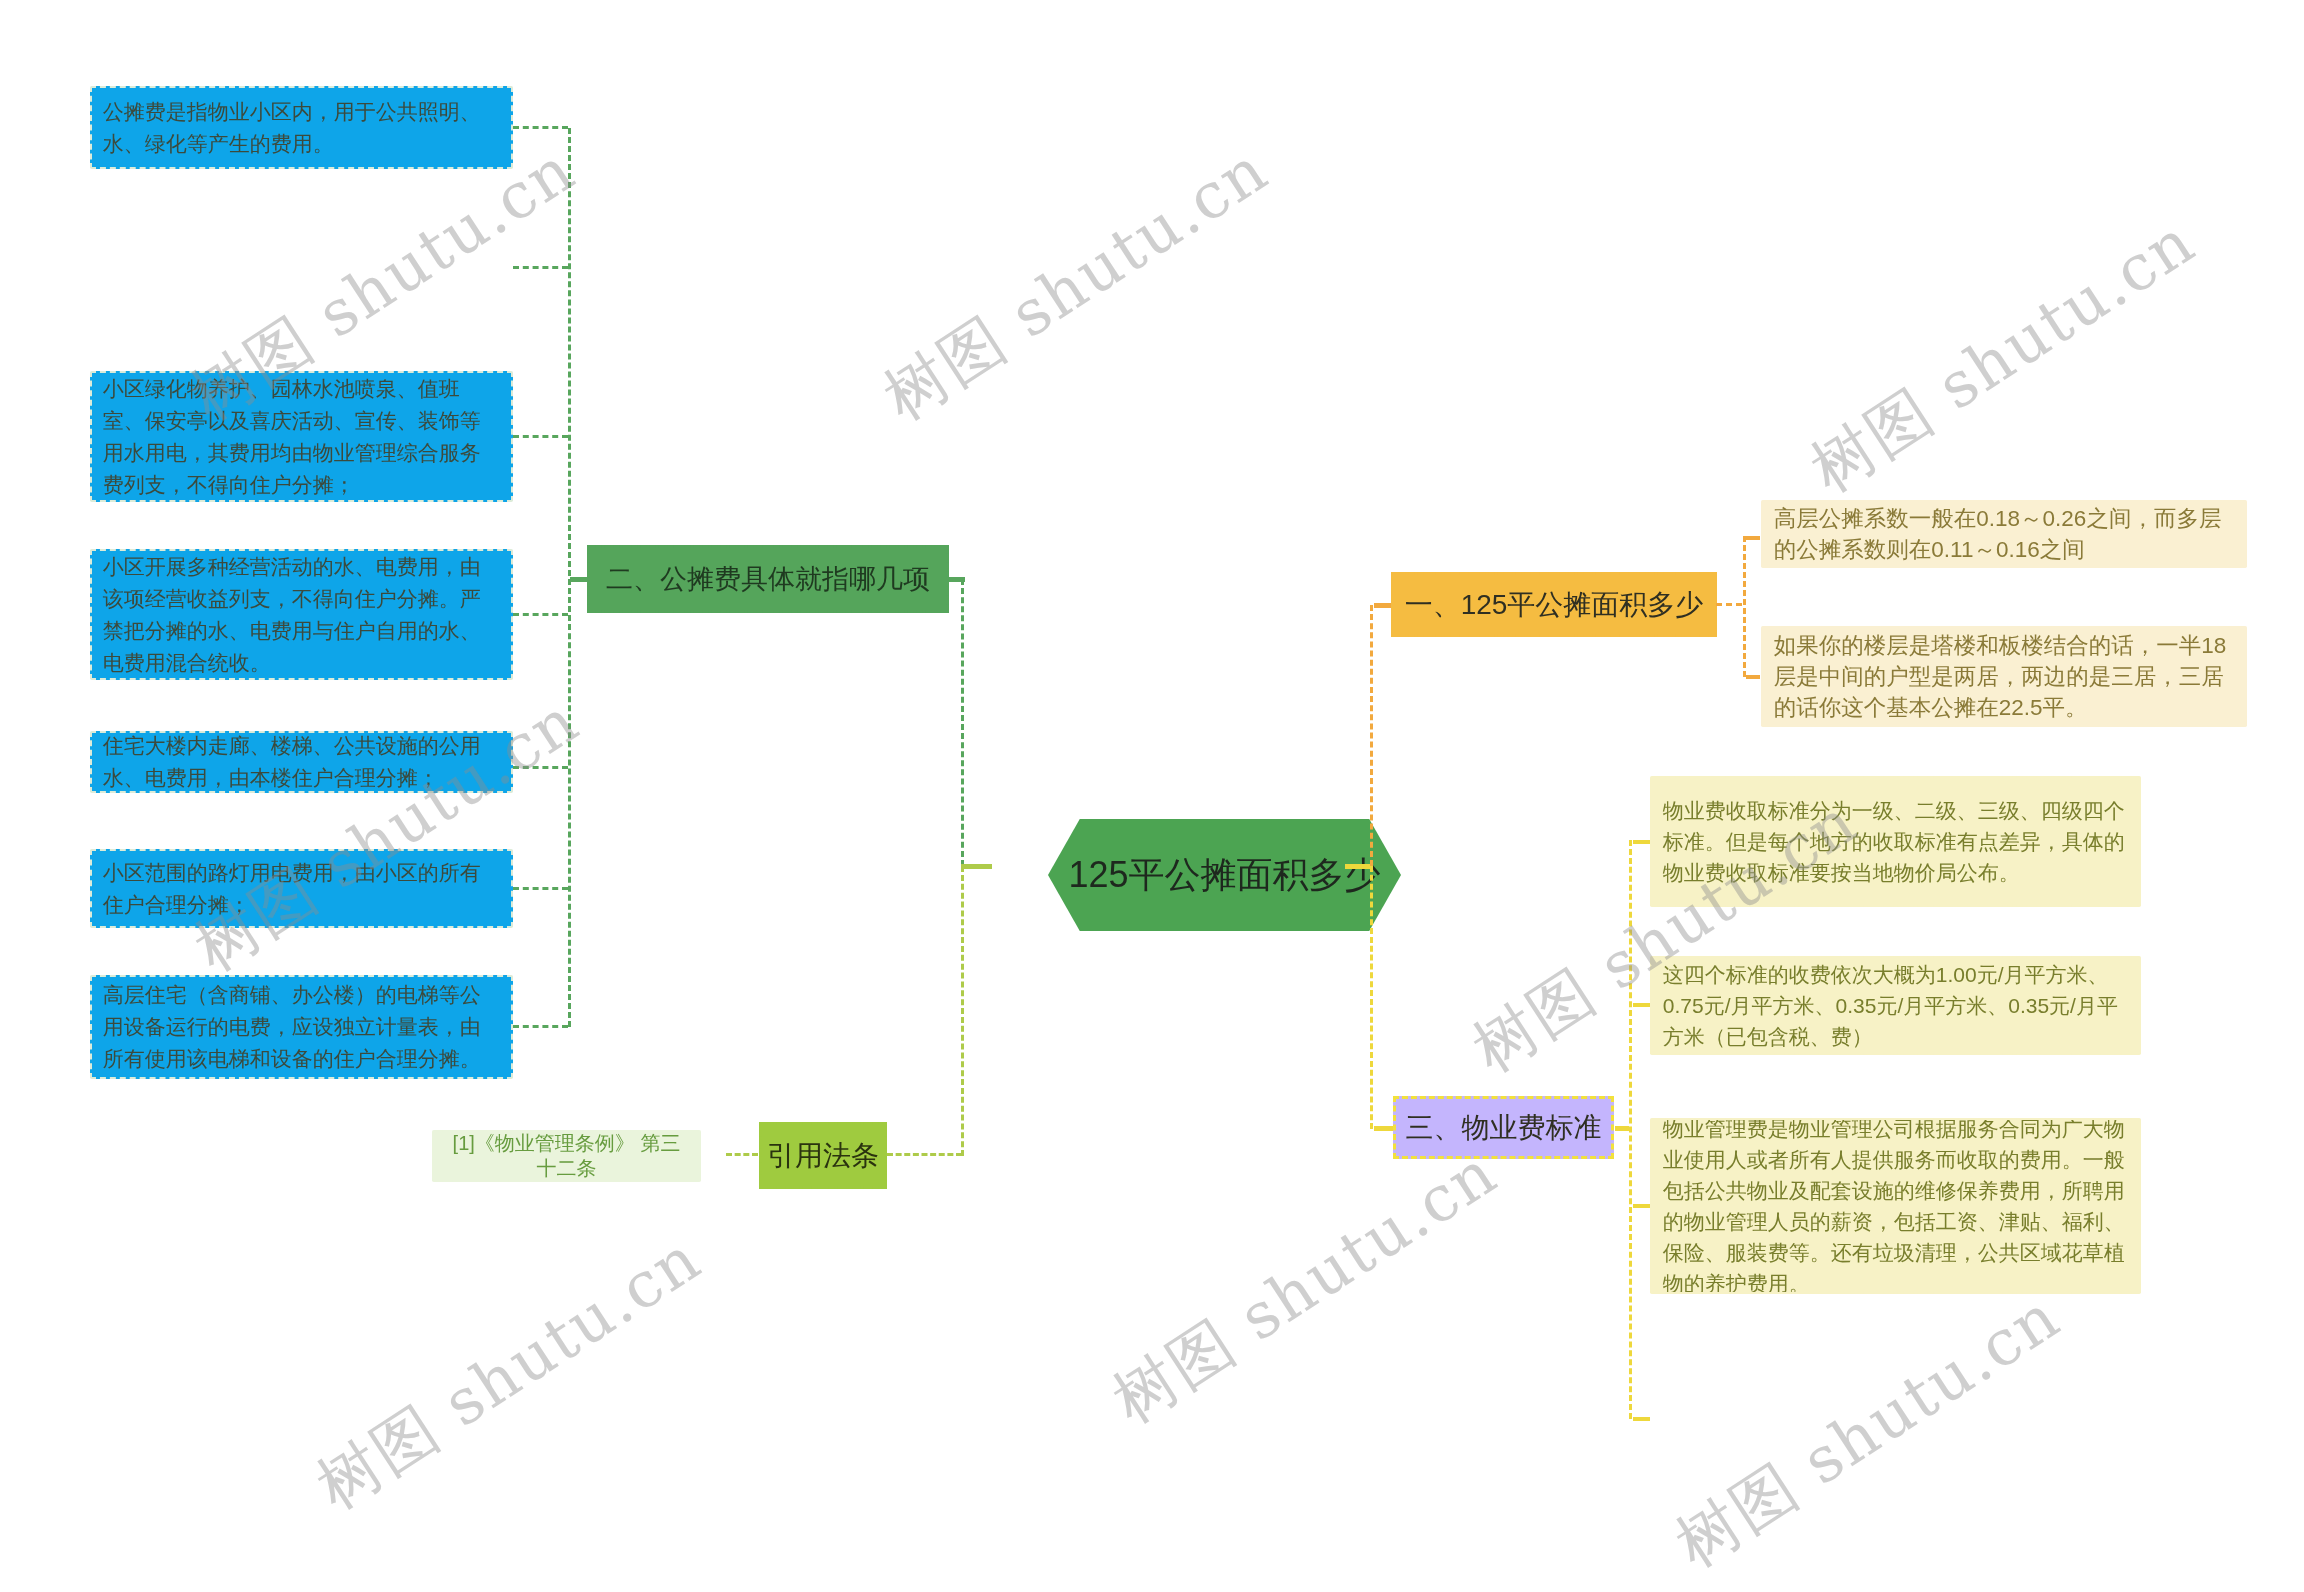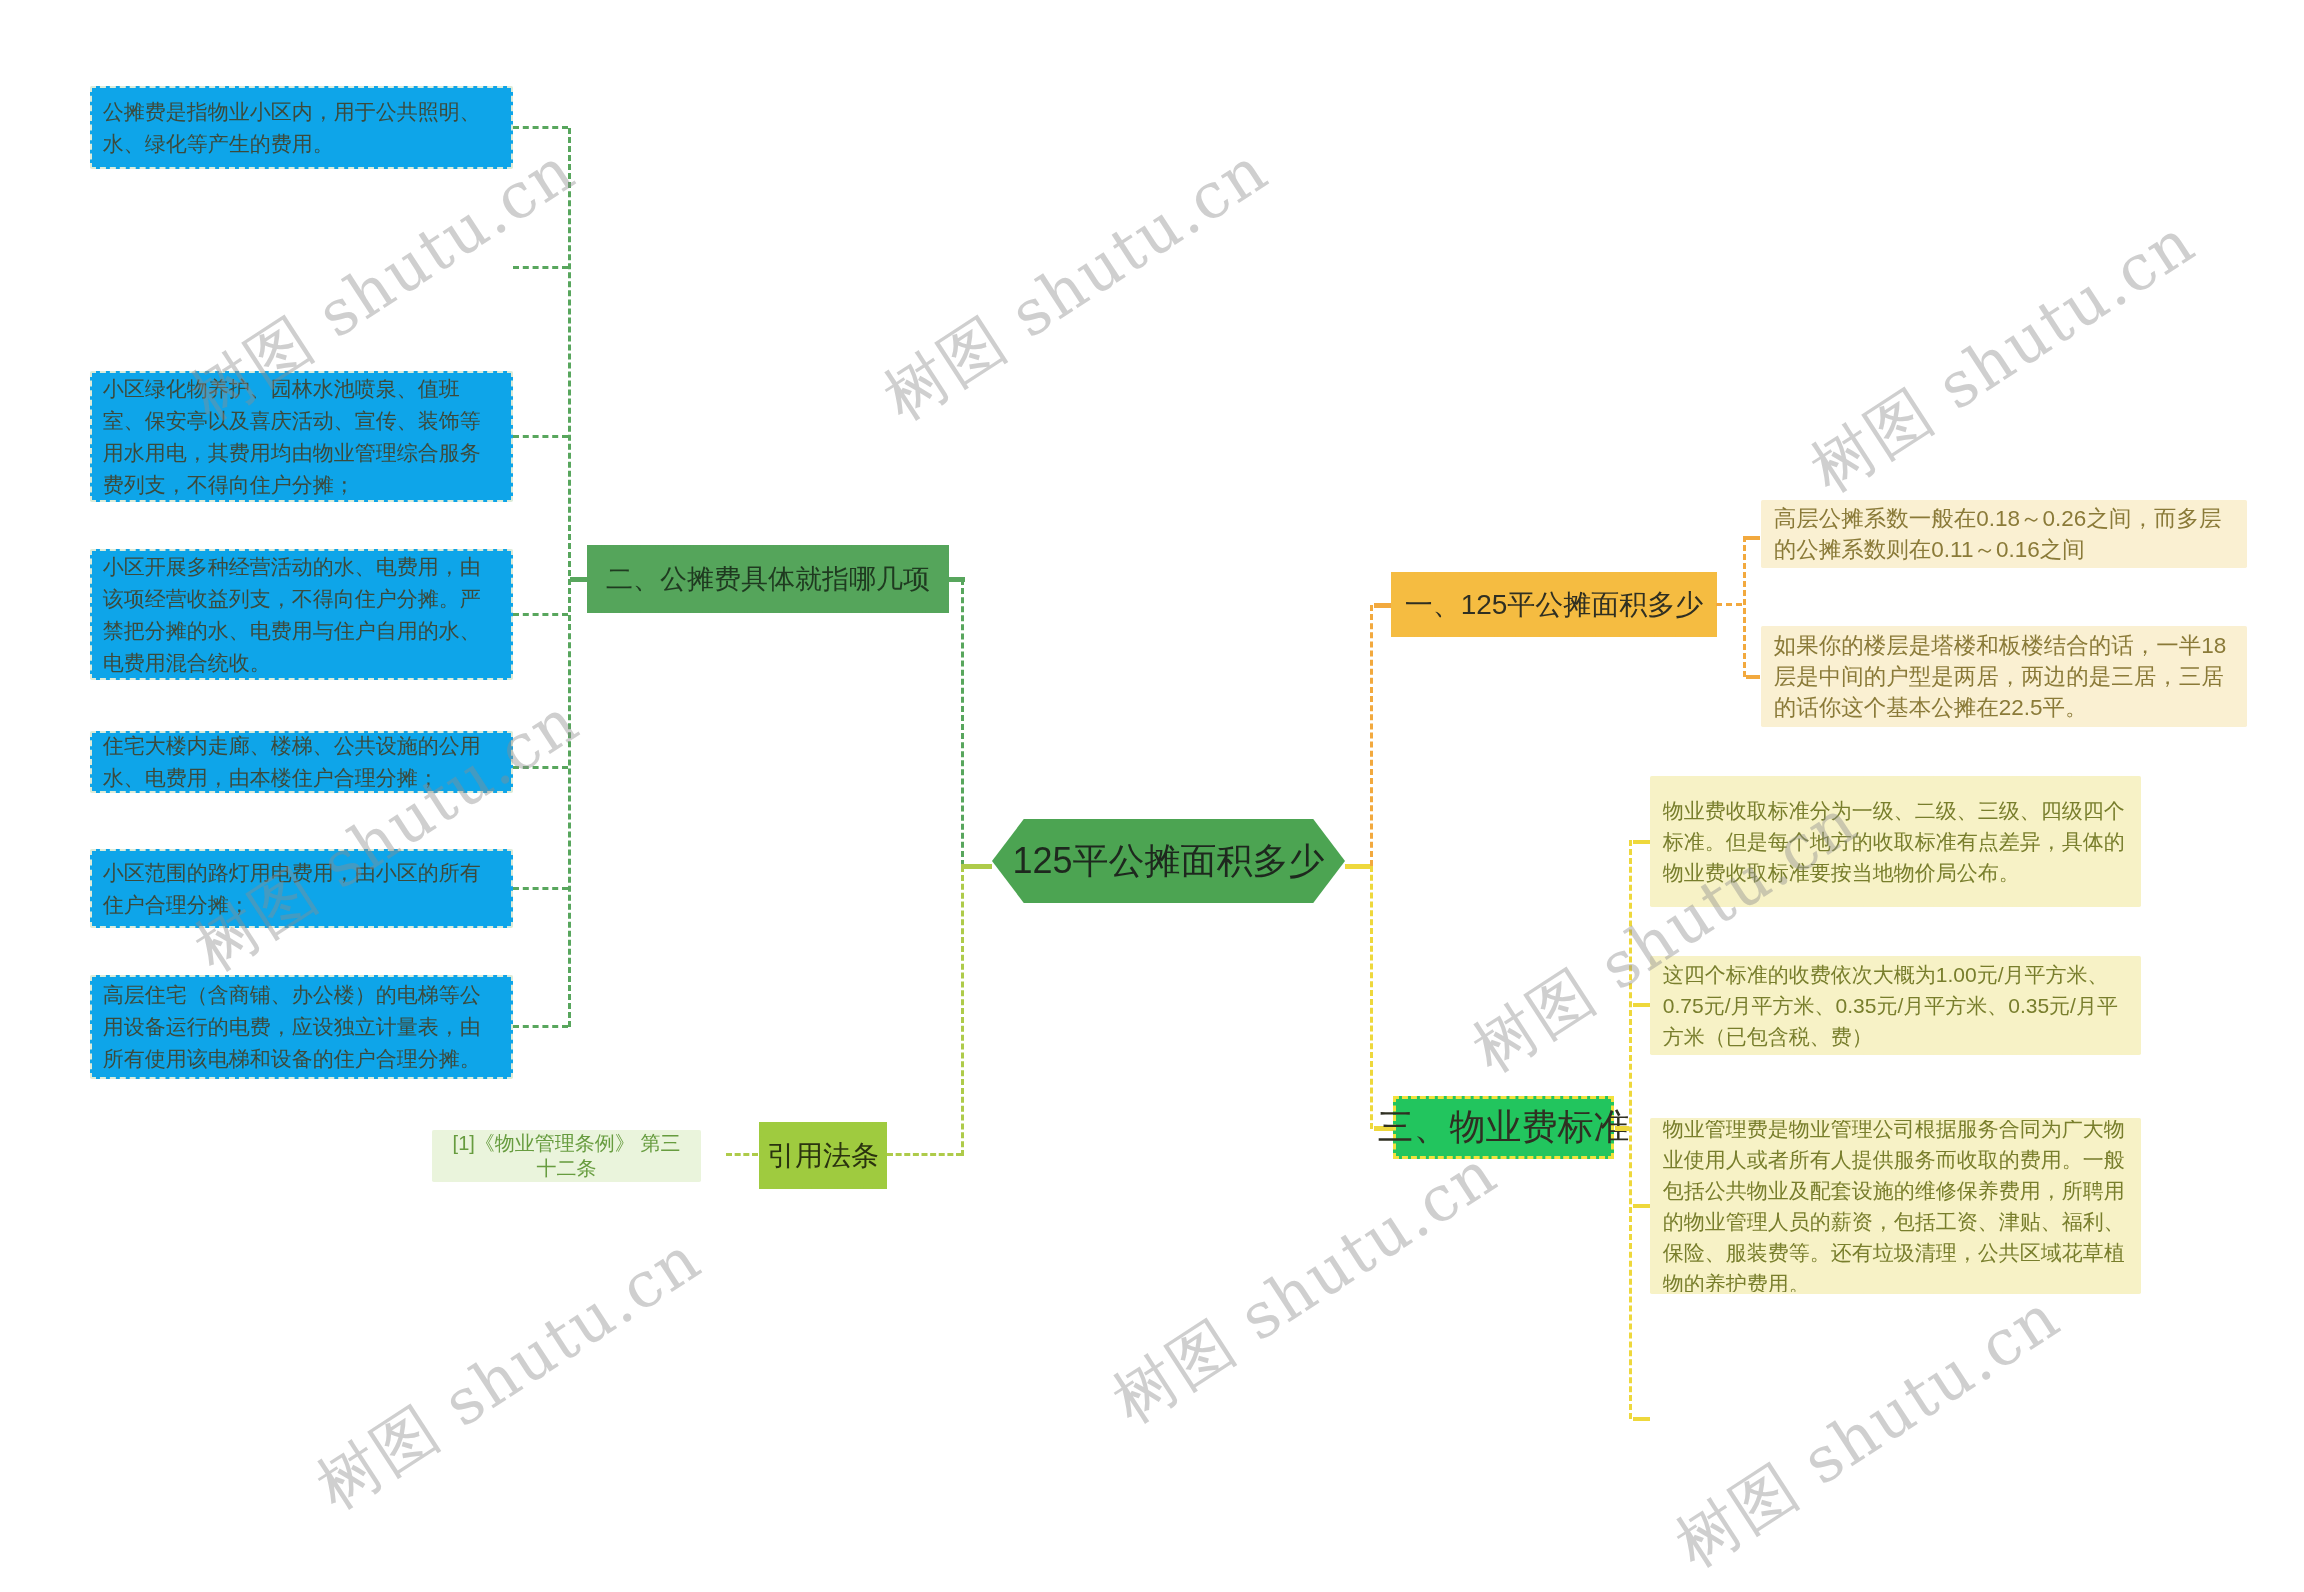--- a/index.html
+++ b/index.html
@@ -29,21 +29,21 @@
     background:#EAF4DC;border:2.7px dashed #EAF4DC;color:#679C3F;
     font-size:20px;line-height:25px;padding:3.6px 9px;justify-content:center;text-align:center;
   }
   
   .node{
     position:absolute;box-sizing:border-box;display:flex;align-items:center;justify-content:center;
     text-align:center;background-clip:padding-box;white-space:nowrap;
   }
   .node-green{background:#55A55B;border:3.6px dashed #55A55B;color:#1F3A20;font-size:27px;}
   .node-orange{background:#F5BC41;border:3.6px dashed #F5BC41;color:#2F2F22;font-size:28px;}
-  .node-yellow{background:#22c55e;border:3.6px dashed #F2E13C;color:#2F2F22;font-size:36px;}
+  .node-yellow{background:#c4b5fd;border:3.6px dashed #F2E13C;color:#2F2F22;font-size:28px;}
   .node-lime{background:#9FCB3F;border:3.6px dashed #9FCB3F;color:#2A330F;font-size:28px;}
   .hexagon{
     position:absolute;box-sizing:border-box;display:flex;align-items:center;justify-content:center;
     background:#4CA452;color:#1E281E;font-size:36px;white-space:nowrap;
     clip-path:polygon(9% 0%,91% 0%,100% 50%,91% 100%,9% 100%,0% 50%);
   }
   
   .vline{position:absolute;width:0;}
   .hline{position:absolute;height:0;}
   .dash-v{border-left:3.6px dashed;}
@@ -97,21 +97,21 @@
   <div class="solid-h" style="left:570px;top:577px;width:17px;background:#58A65D"></div>
   <div class="node node-green" style="left:587px;top:545px;width:362px;height:68px">
       <span>二、公摊费具体就指哪几项</span>
     </div>
   <div class="solid-h" style="left:949px;top:577px;width:16px;background:#58A65D"></div>
 
   <div class="vline dash-v c-green" style="left:961px;top:579px;height:287px"></div>
   <div class="vline dash-v c-lime" style="left:961px;top:866px;height:290px"></div>
   <div class="solid-h" style="left:961px;top:864px;width:31px;background:#AECB4A"></div>
 
-  <div class="hexagon" style="left:992px;top:819px;width:353px;height:84px">
+  <div class="hexagon" style="left:1048px;top:819px;width:353px;height:112px">
       <span>125平公摊面积多少</span>
     </div>
   <div class="solid-h" style="left:1345px;top:864px;width:27px;background:#EED83C"></div>
 
   <div class="vline dash-v c-orange" style="left:1370px;top:605px;height:261px"></div>
   <div class="vline dash-v c-yellow" style="left:1370px;top:866px;height:263px"></div>
 
   <div class="solid-h" style="left:1374px;top:603px;width:17px;background:#F2A93E"></div>
   <div class="node node-orange" style="left:1391px;top:572px;width:326px;height:65px">
       <span>一、125平公摊面积多少</span>

